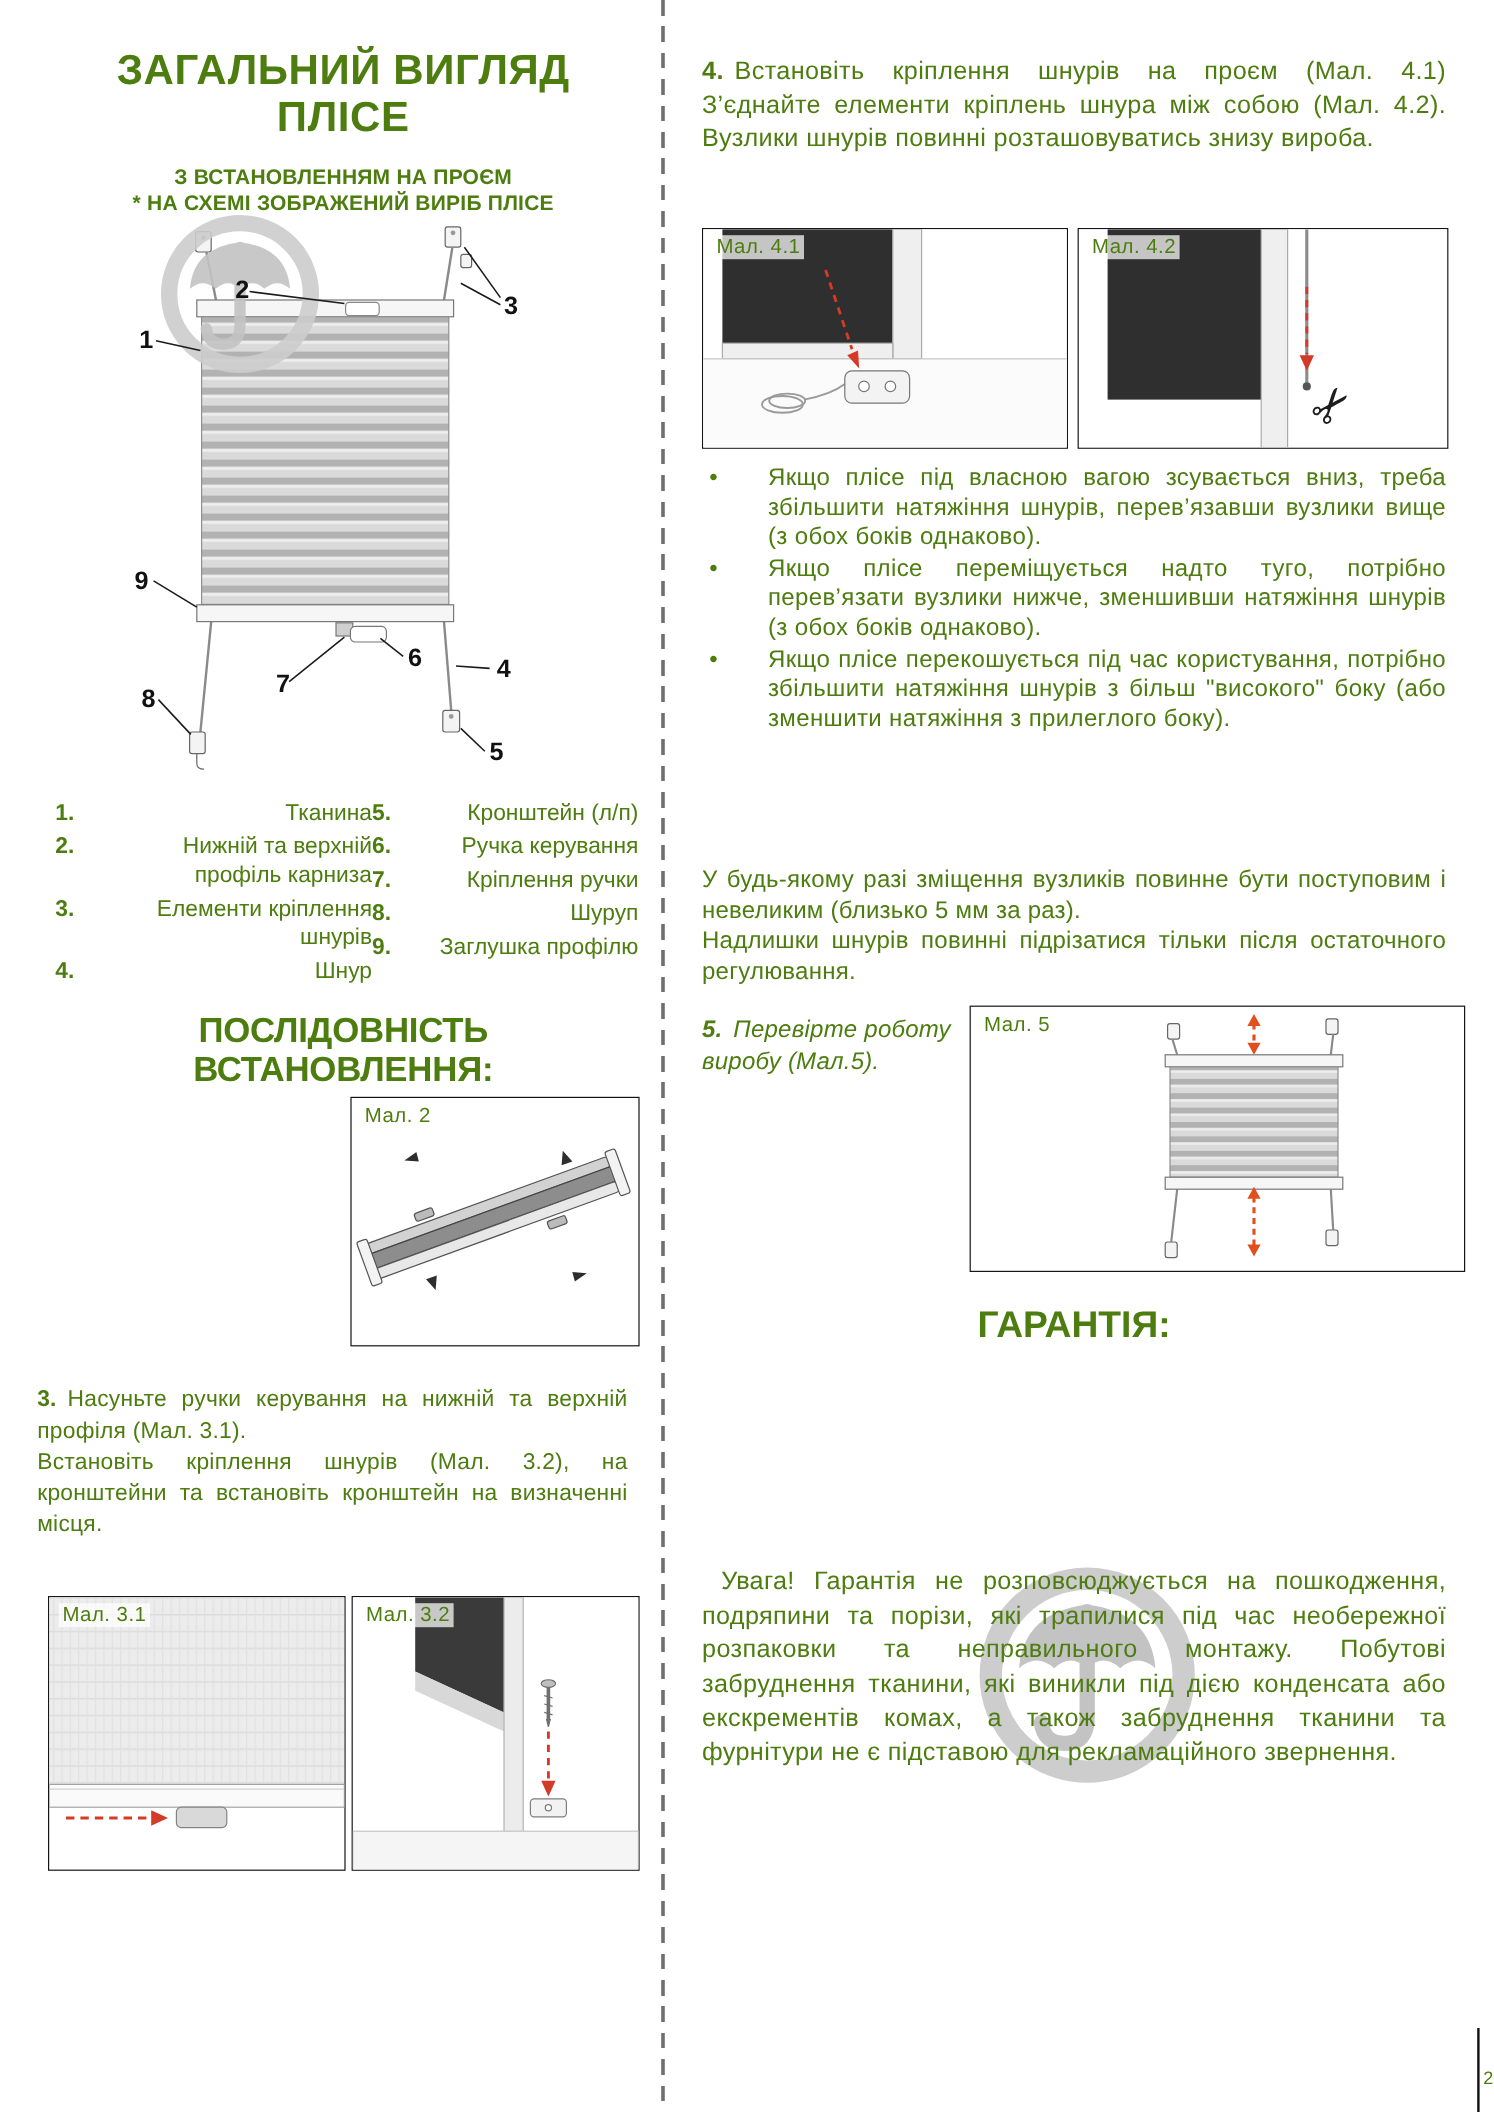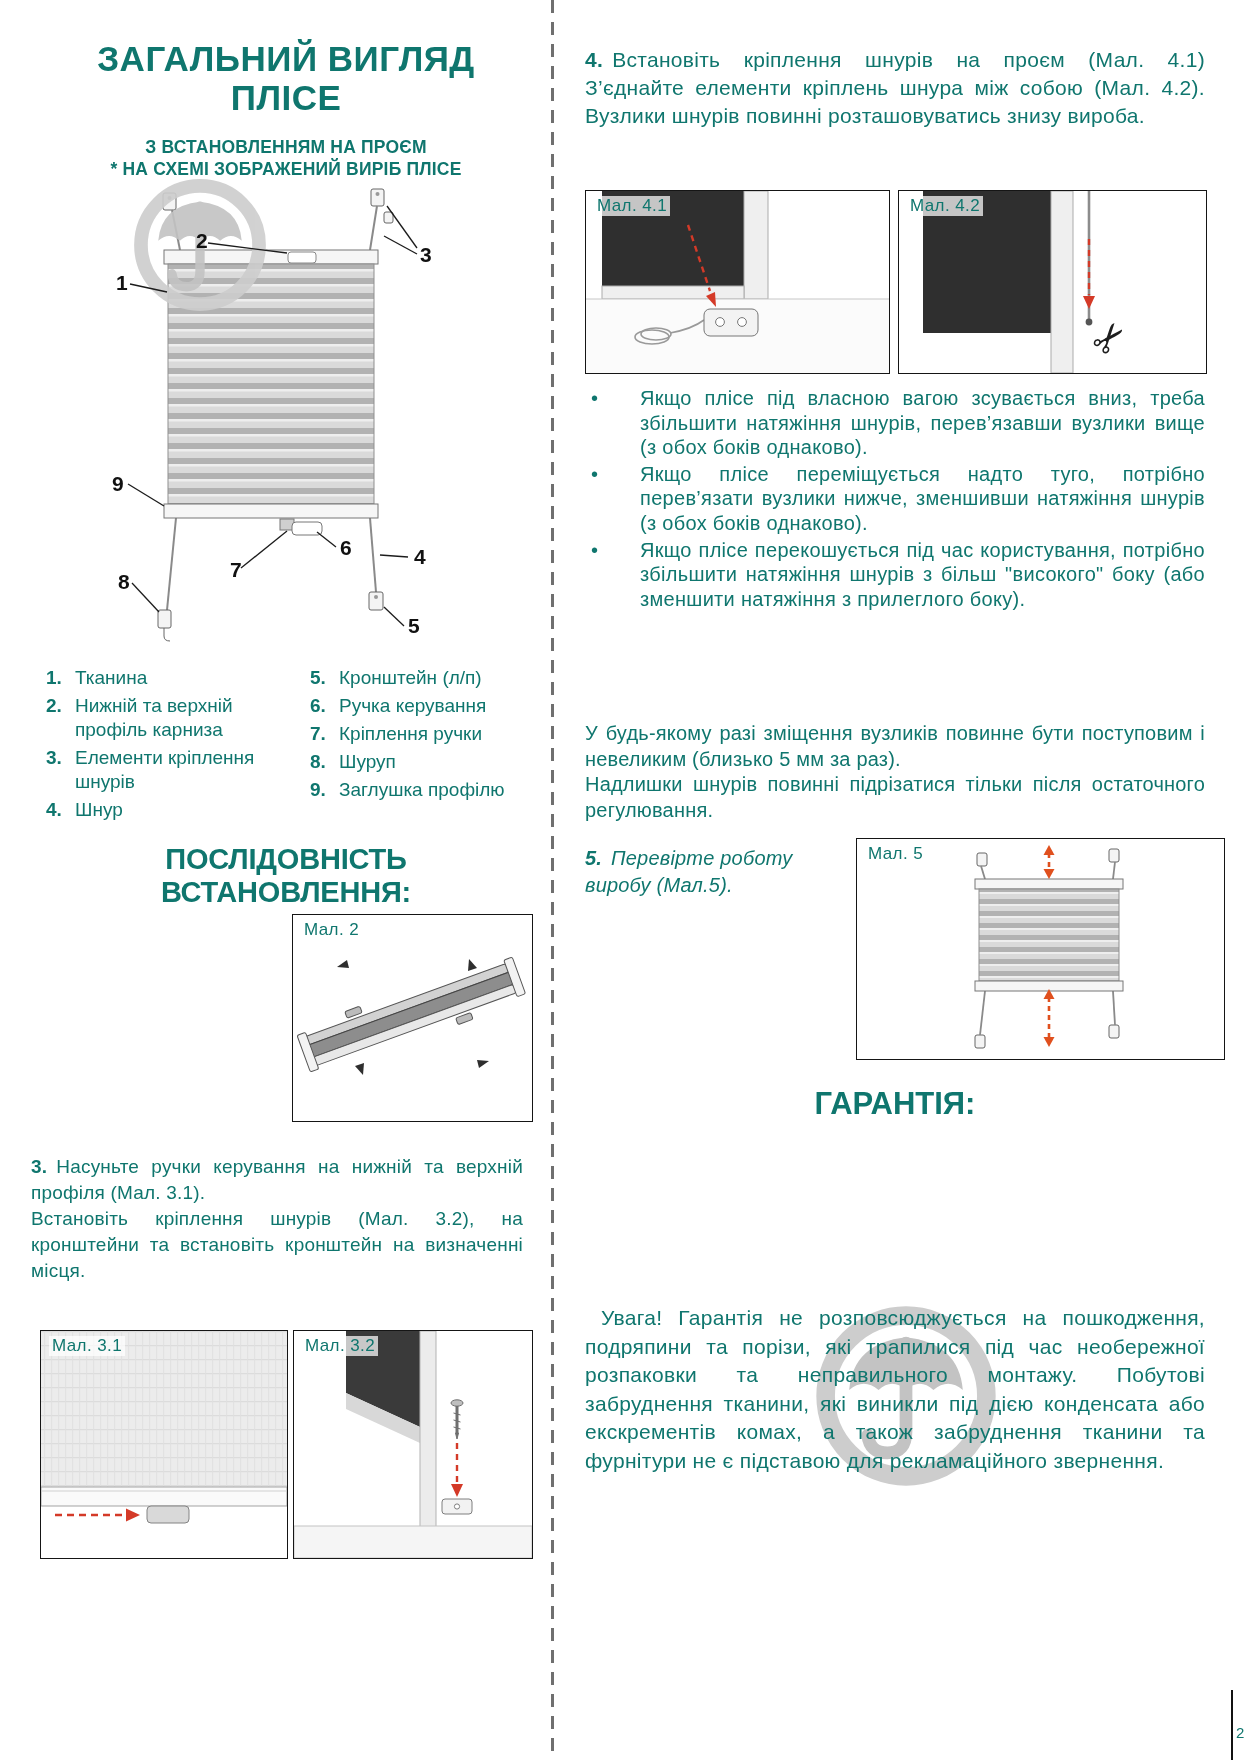--- a/index.html
+++ b/index.html
@@ -1,31 +1,31 @@
 <!DOCTYPE html>
 <html><head>
 <meta charset="utf-8">
 <style>
   html,body{margin:0;padding:0;background:#ffffff;}
   .page{position:relative;width:1245px;height:1760px;background:#ffffff;overflow:hidden;
-        font-family:"Liberation Sans","DejaVu Sans",sans-serif;color:#0f766e;}
+        font-family:"Liberation Sans","DejaVu Sans",sans-serif;color:#4d7c0f;}
   .abs{position:absolute;z-index:2;}
   .watermark{position:absolute;z-index:1;}
   .divider{position:absolute;left:551px;top:0;width:2.5px;height:1760px;z-index:2;
            background:repeating-linear-gradient(to bottom,#6f6f6f 0 13px,transparent 13px 22px);}
   .main-title{top:40px;left:40px;width:492px;text-align:center;font-weight:bold;font-size:35px;line-height:1.1;letter-spacing:.5px;}
   .subtitle{top:136px;left:40px;width:492px;text-align:center;font-weight:bold;font-size:17.5px;line-height:1.28;letter-spacing:.2px;}
   .diagram{top:158px;left:40px;width:492px;height:504px;}
   .co{font-family:"Liberation Sans","DejaVu Sans",sans-serif;font-size:21px;font-weight:bold;fill:#111;}
   .legend{top:666px;left:46px;width:486px;display:flex;font-size:19px;line-height:1.26;}
   .legend-col1{width:264px;display:flex;flex-direction:column;row-gap:4px;}
   .legend-col2{flex:1;display:flex;flex-direction:column;row-gap:4px;}
   .legend-item{display:flex;}
   .legend-num{font-weight:bold;width:29px;flex:none;}
-  .legend-text{flex:1;}
+  .legend-text{flex:1;text-align:right;}
   .section-title{top:843px;left:40px;width:492px;text-align:center;font-weight:bold;font-size:29px;letter-spacing:-.2px;}
   .step2{top:910px;left:40px;width:250px;font-size:20px;line-height:25.8px;text-align:justify;letter-spacing:.2px;}
   .step3{top:1154px;left:31px;width:492px;font-size:19px;line-height:26px;text-align:justify;letter-spacing:.2px;}
   .step3 p,.note p{margin:0;}
   .stepnum{font-weight:bold;padding-right:9px;}
   .figbox{position:absolute;z-index:2;border:1.7px solid #151515;background:#fff;}
   .figbox>svg{display:block;width:100%;height:100%;}
   .figlabel{position:absolute;top:5px;left:8px;font-size:17px;letter-spacing:.4px;z-index:3;
             background:rgba(255,255,255,.72);padding:0 3px;}
   .fig2{top:914px;left:292px;width:239px;height:206px;}
@@ -33,21 +33,21 @@
   .fig32{top:1330px;left:293px;width:238px;height:227px;}
   .step4{top:46px;left:585px;width:620px;font-size:21px;line-height:28px;text-align:justify;letter-spacing:.3px;}
   .fig41{top:190px;left:585px;width:303px;height:182px;}
   .fig42{top:190px;left:898px;width:307px;height:182px;}
   .bullets{top:386px;left:585px;width:620px;font-size:20px;line-height:24.6px;text-align:justify;letter-spacing:.3px;}
   .bullet{display:flex;margin-bottom:2px;}
   .bullet-marker{width:49px;flex:none;padding-left:6px;}
   .bullet-text{flex:1;}
   .note{top:721px;left:585px;width:620px;font-size:20px;line-height:25.6px;text-align:justify;letter-spacing:.2px;}
   .step5{top:845px;left:585px;width:242px;font-size:20px;line-height:27px;letter-spacing:.2px;font-style:italic;}
-  .fig5{top:838px;left:856px;width:367px;height:220px;}
+  .fig5{top:838px;left:808px;width:367px;height:220px;padding-left:44px;}
   .warranty-title{top:1086px;left:585px;width:620px;text-align:center;font-weight:bold;font-size:31px;}
   .warranty-p1{top:1150px;left:585px;width:620px;font-size:21px;line-height:28.6px;text-align:justify;letter-spacing:.3px;text-indent:16px;}
   .warranty-p2{top:1304px;left:585px;width:620px;font-size:21px;line-height:28.6px;text-align:justify;letter-spacing:.3px;text-indent:16px;}
   .wm2{top:1298px;left:808px;width:196px;height:196px;}
   .edge-line{position:absolute;left:1231px;top:1690px;width:2px;height:70px;background:#111;z-index:2;}
   .page-num{position:absolute;left:1236px;top:1724px;font-size:15px;z-index:2;}
 </style>
 </head>
 <body>
 

